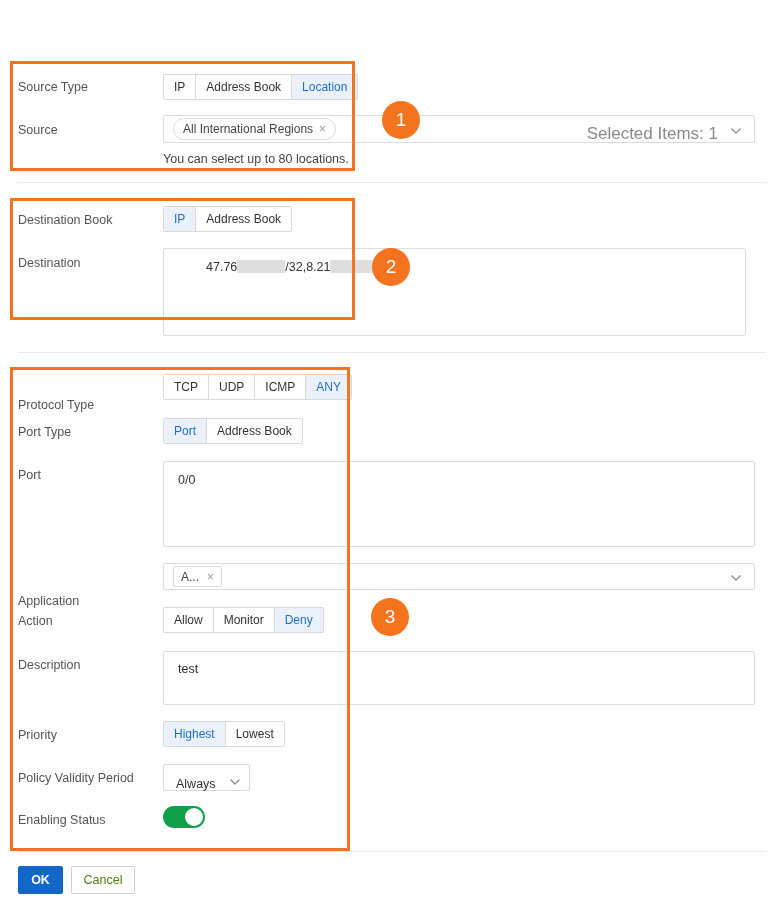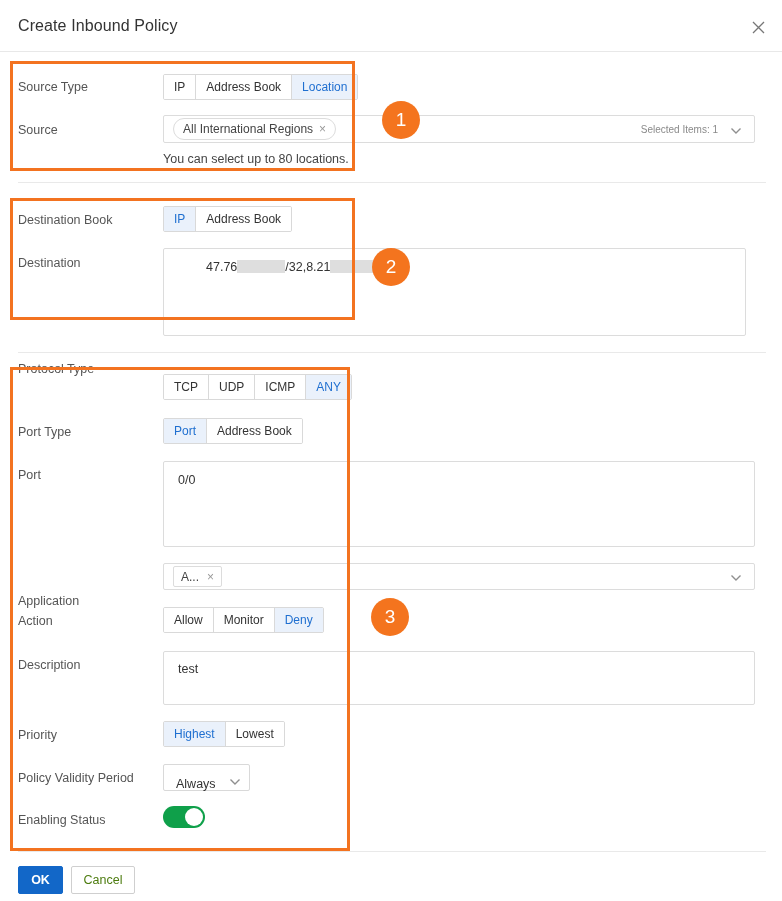--- a/index.html
+++ b/index.html
@@ -129,21 +129,21 @@
   }
   .tag-x {
     color: #999999;
     font-size: 12px;
     cursor: pointer;
     line-height: 1;
   }
 
   .selected-items {
     position: absolute;
-    font-size: 10px;
+    font-size: 17px;
     color: #8a8a8a;
     white-space: nowrap;
   }
   .chevron {
     position: absolute;
     width: 12px; height: 12px;
     color: #8f8f8f;
   }
   .chevron svg { display: block; }
 
@@ -236,28 +236,20 @@
     align-items: center;
     justify-content: center;
     font-family: "Liberation Sans", sans-serif;
   }
 </style>
 </head>
 <body>
 
 <div id="page">
 
-  <div class="dialog-header">
-    <div class="dialog-title">Create Inbound Policy</div>
-    <div class="close-icon">
-      <svg width="13" height="13" viewBox="0 0 13 13" aria-hidden="true">
-        <path d="M1 1 L12 12 M12 1 L1 12" stroke="#777" stroke-width="1.3" fill="none"></path>
-      </svg>
-    </div>
-  </div>
 
   <div class="row">
     <div class="label" style="top:80px;">Source Type</div>
     <div class="segmented" style="left:163px; top:74px;">
       <div class="seg">IP</div>
       <div class="seg">Address Book</div>
       <div class="seg selected">Location</div>
     </div>
   </div>
 
@@ -296,21 +288,21 @@
     <div class="field-box" style="left:163px; top:248px; width:583px; height:88px;">
       <div class="field-text" style="left:14px; top:11px;margin-left:28px;">
         <span>47.76</span><span class="redact" style="width:48px;"></span><span>/32,8.21</span><span class="redact" style="width:44px;"></span><span>/32</span>
       </div>
     </div>
   </div>
 
   <div class="divider" style="left:18px; top:352px; width:748px;"></div>
 
   <div class="row">
-    <div class="label" style="top:362px;text-align:right;">Protocol Type</div>
+    <div class="label" style="top:398px;text-align:right;">Protocol Type</div>
     <div class="segmented" style="left:163px; top:374px;">
       <div class="seg">TCP</div>
       <div class="seg">UDP</div>
       <div class="seg">ICMP</div>
       <div class="seg selected">ANY</div>
     </div>
   </div>
 
   <div class="row">
     <div class="label" style="top:425px;">Port Type</div>

